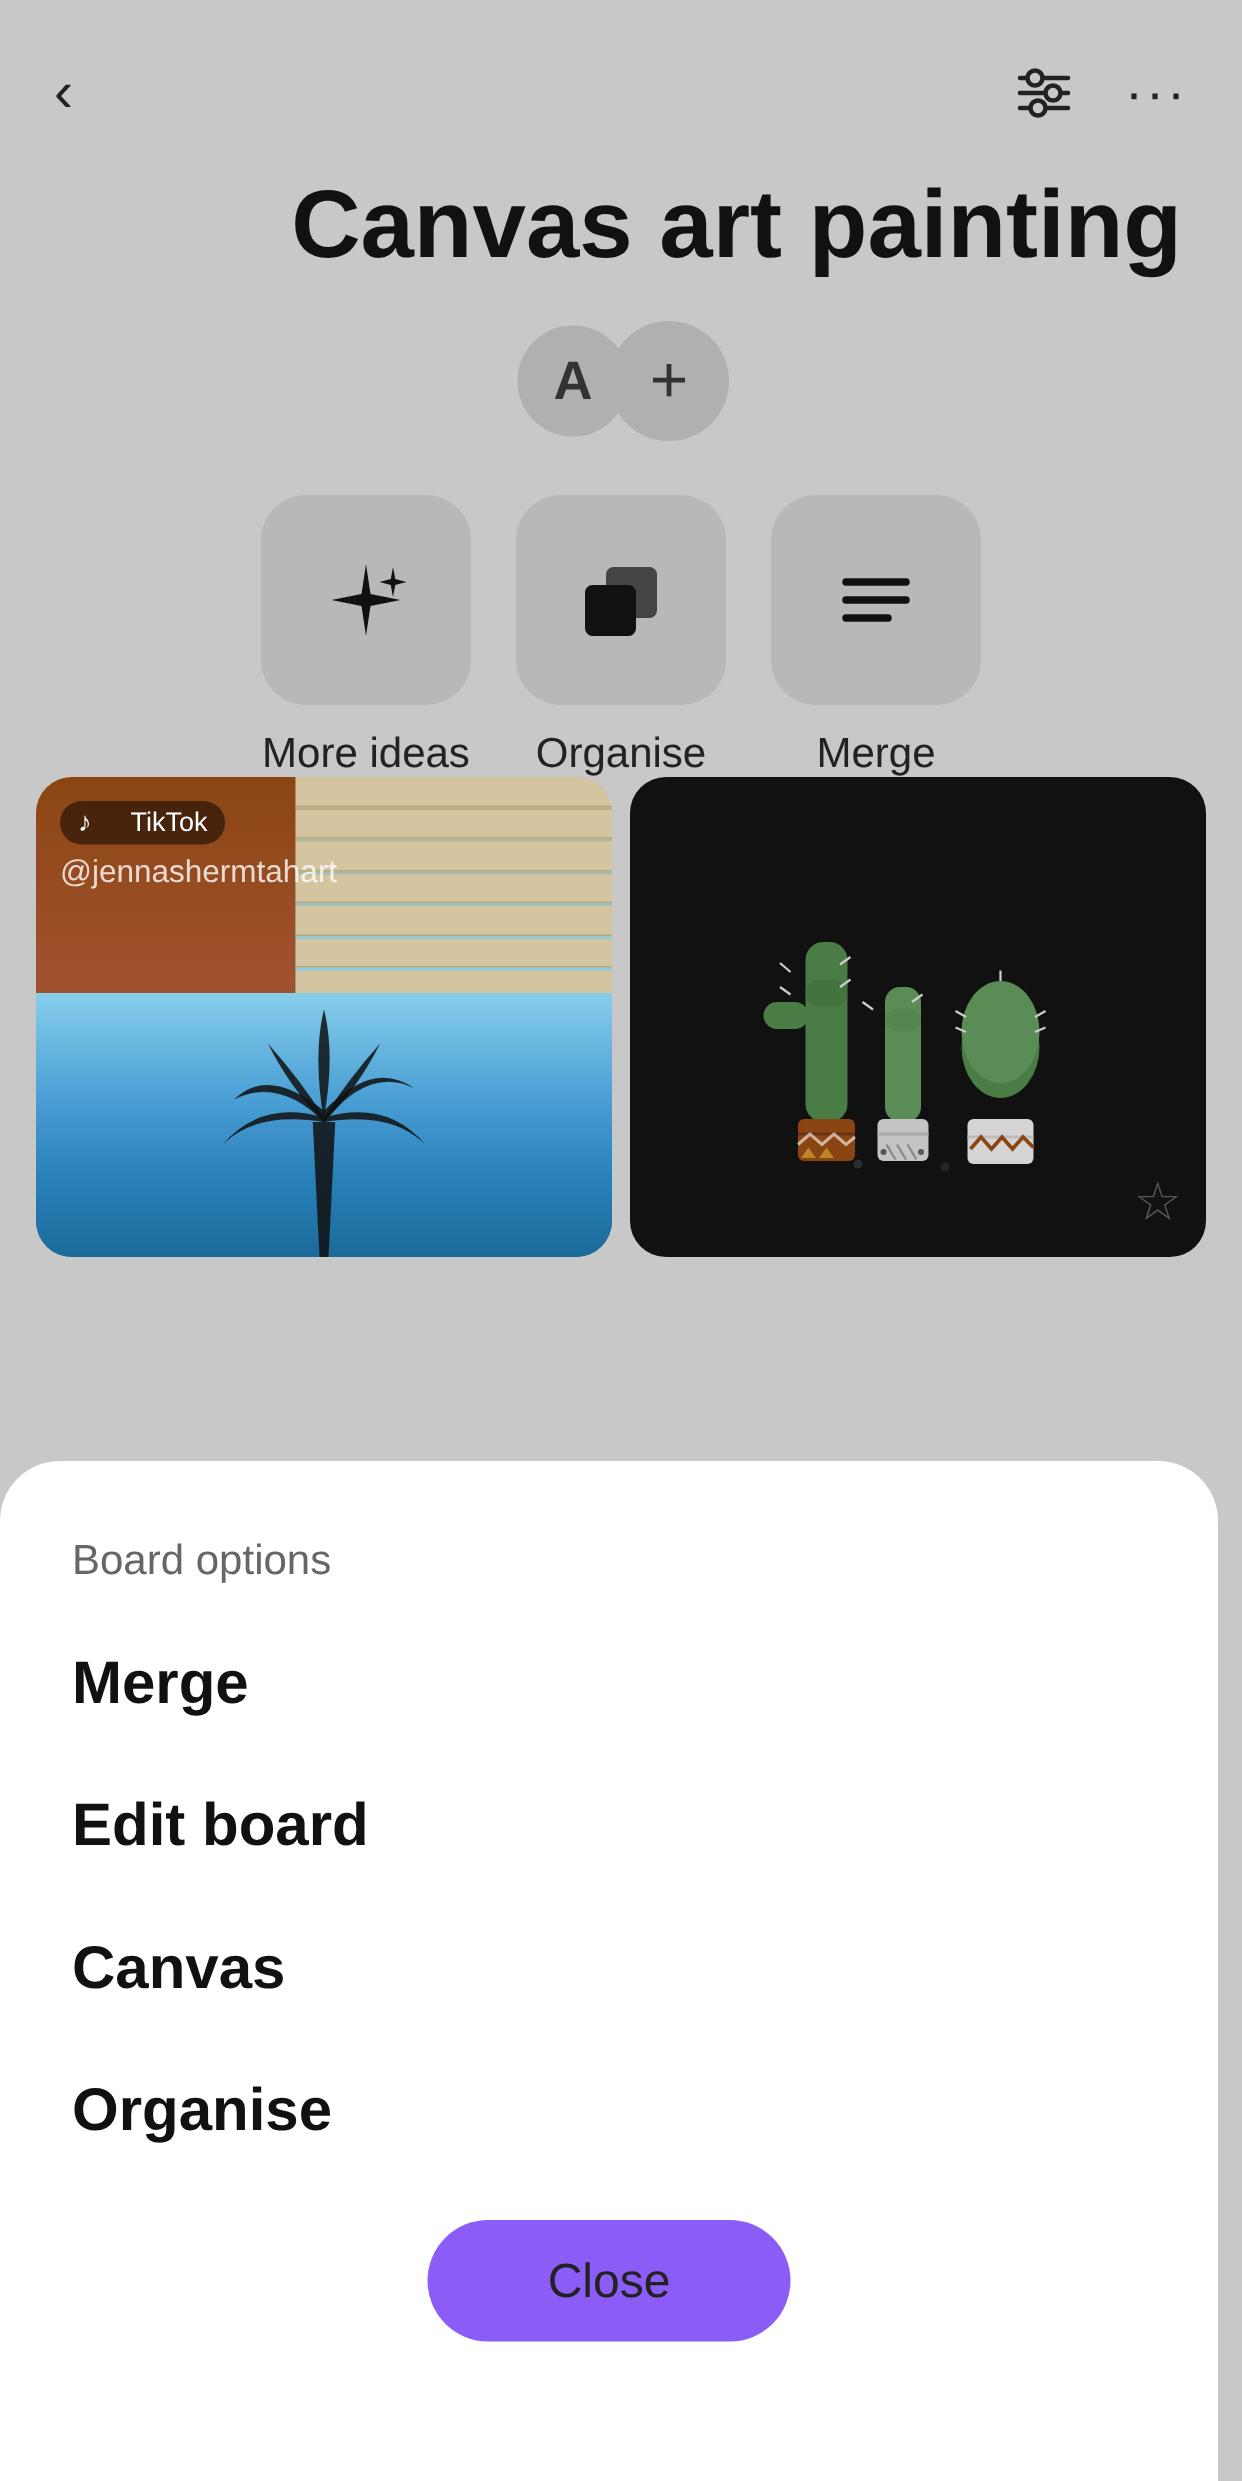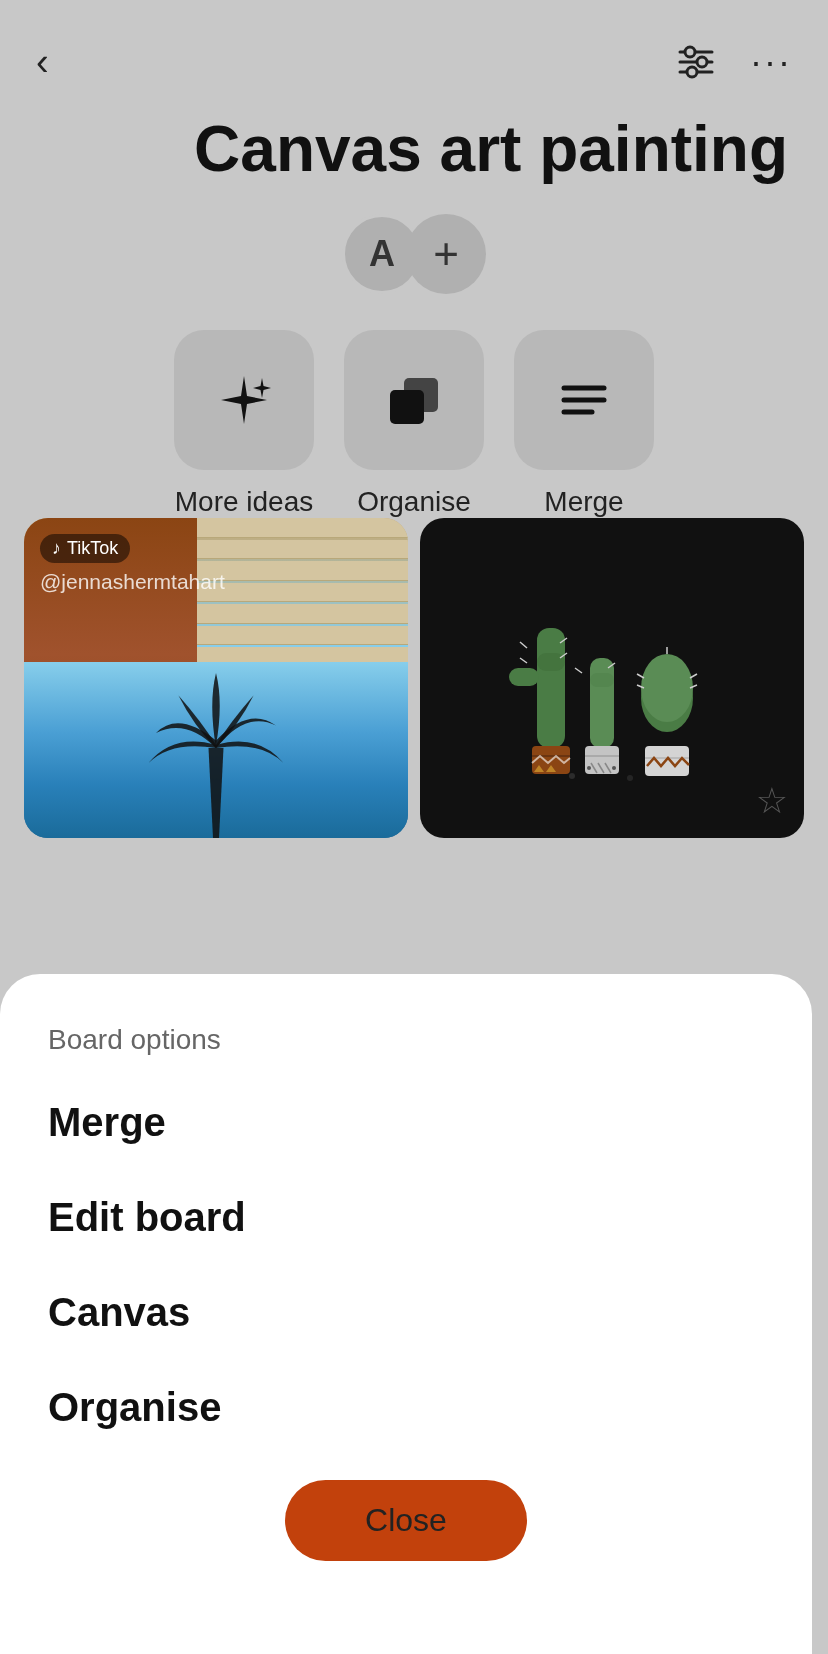--- a/index.html
+++ b/index.html
@@ -189,20 +189,21 @@
 
     .tiktok-logo {
       font-size: 18px;
       color: white;
     }
 
     .tiktok-text {
       font-size: 18px;
       color: white;
       font-weight: 500;
+      margin-left: 20px;
     }
 
     .tiktok-user {
       position: absolute;
       top: 52px;
       left: 16px;
       font-size: 21px;
       color: white;
       opacity: 0.8;
     }
@@ -251,21 +252,21 @@
       cursor: pointer;
     }
 
     .close-btn {
       display: flex;
       justify-content: center;
       margin-top: 30px;
     }
 
     .close-pill {
-      background: #c2410c;
+      background: #8b5cf6;
       border-radius: 50px;
       padding: 22px 80px;
       font-size: 32px;
       font-weight: 500;
       color: #222;
       cursor: pointer;
       border: none;
       outline: none;
     }
 

